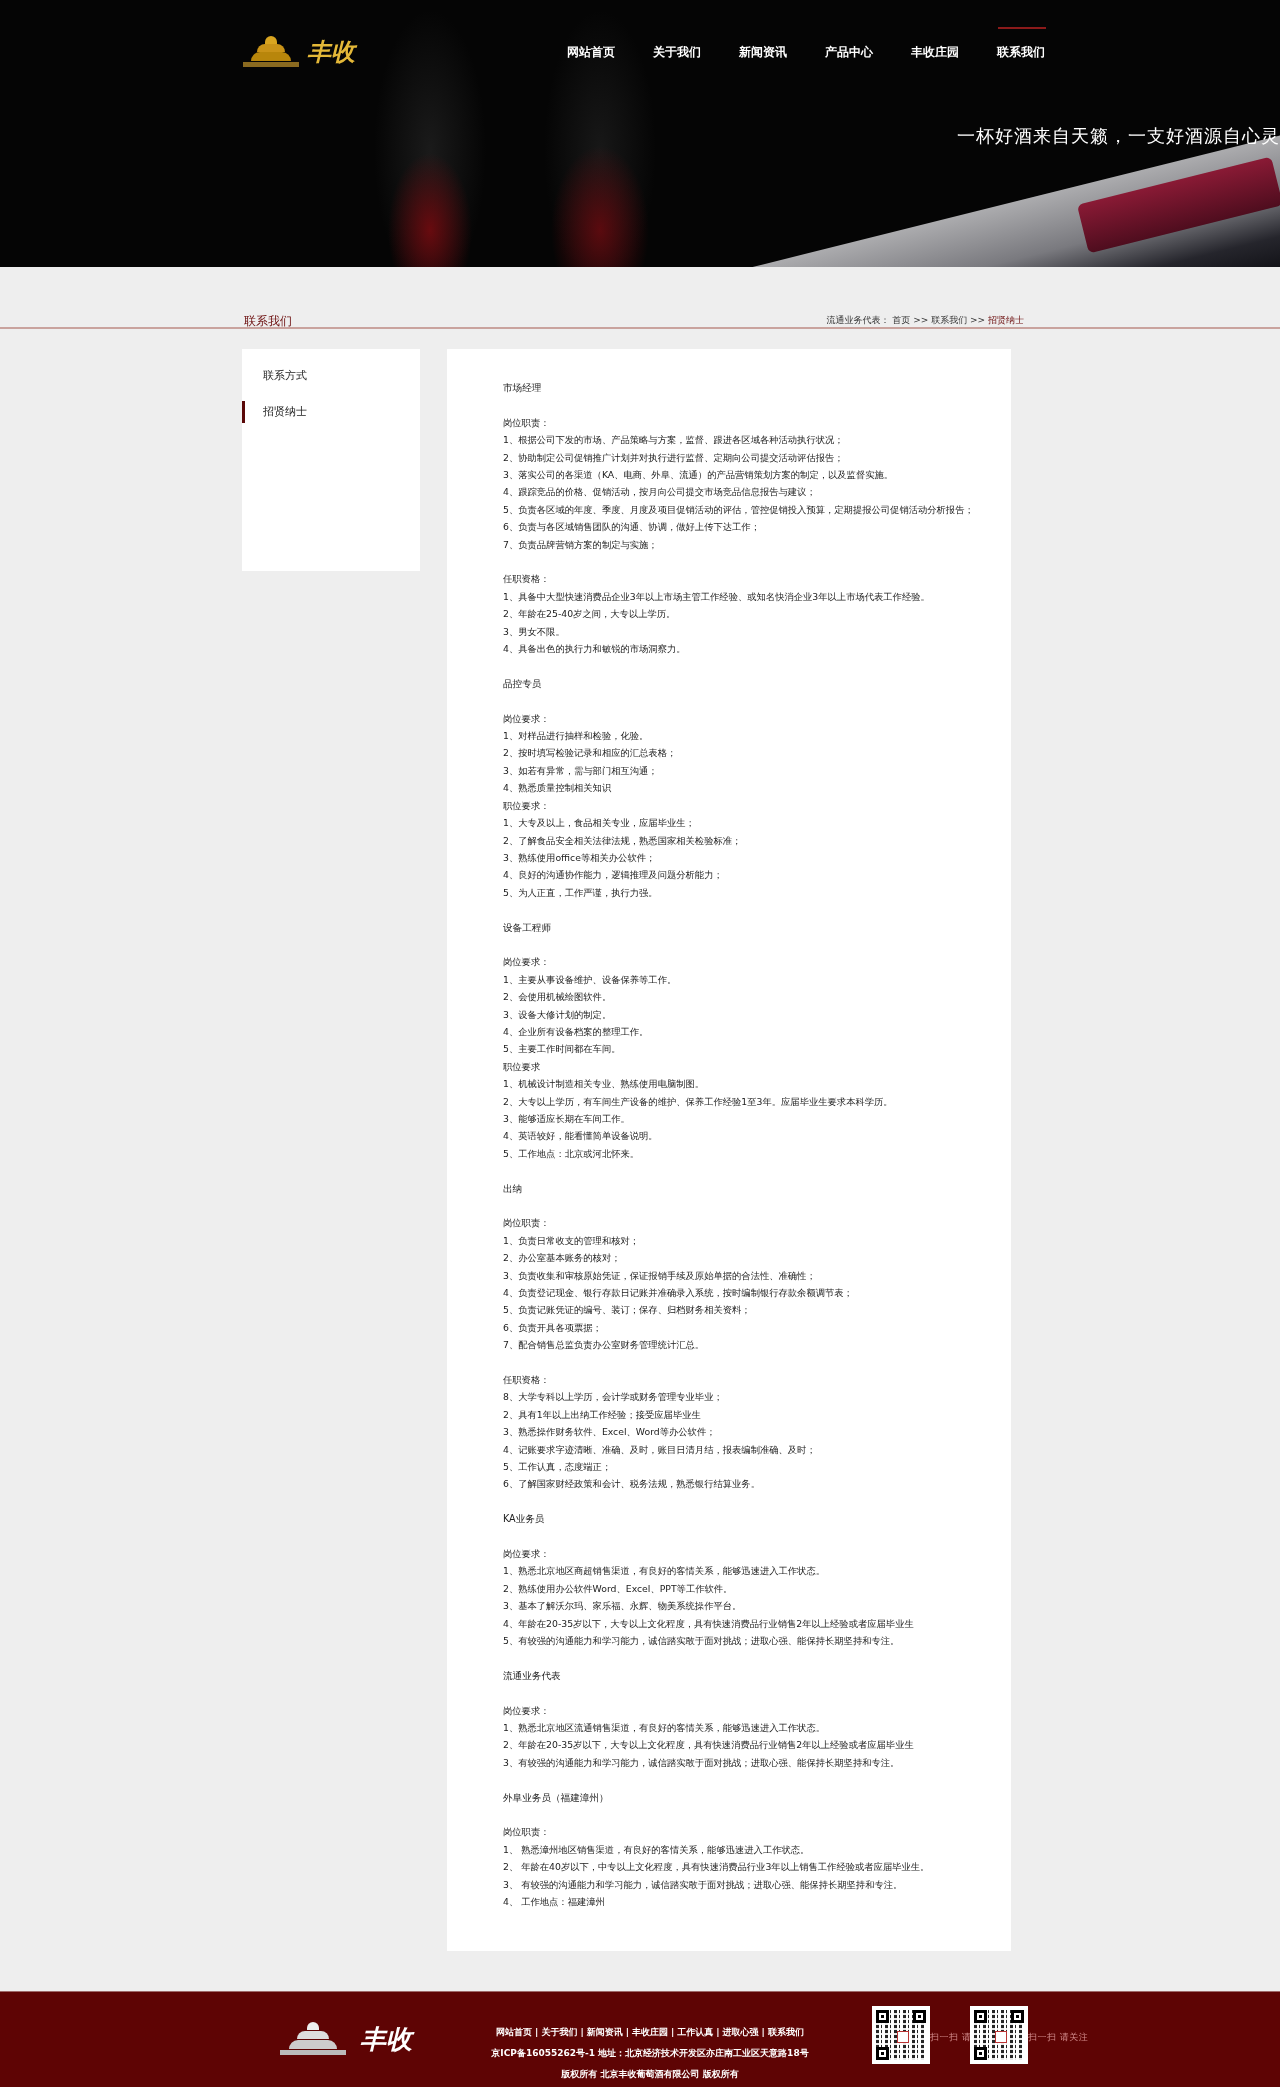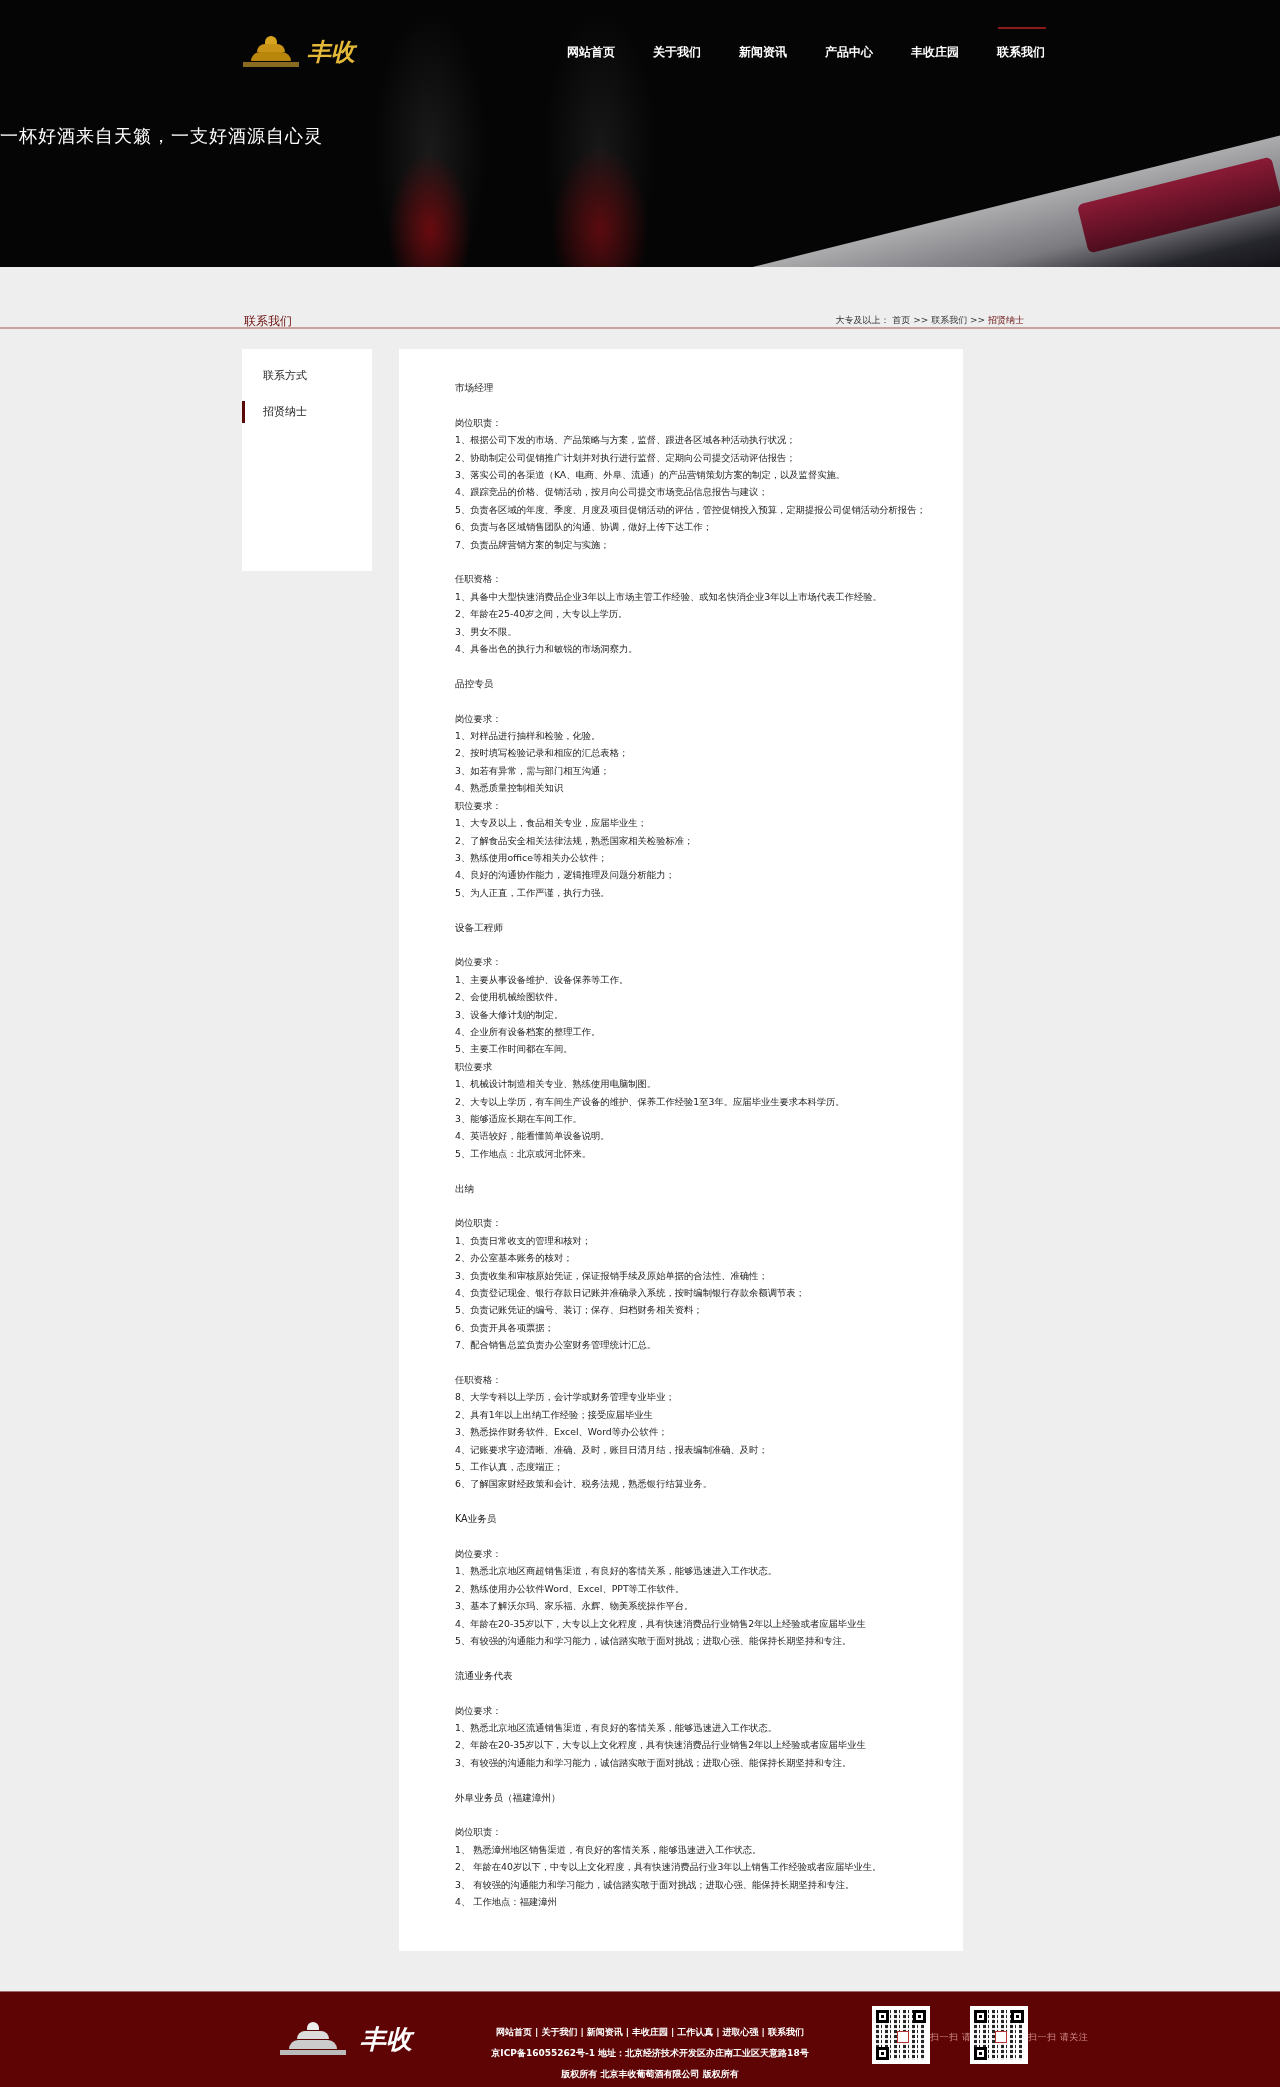--- a/index.html
+++ b/index.html
@@ -66,21 +66,21 @@
     display: flex; gap: 0;
   }
   .nav-item {
     font-size: 12px; color: #fff; width: 86px; text-align: center;
     position: relative; cursor: pointer; font-weight: bold;
   }
   .nav-item.active::before {
     content: ""; position: absolute; top: -17px; left: 20px; width: 48px; height: 2px; background: #8b1a1a;
   }
   .hero-text {
-    position: absolute; left: 0; right: 0; top: 124px; text-align: left; color: #fff;
+    position: absolute; left: 0; right: 0; top: 124px; text-align: right; color: #fff;
   }
   .hero-title { font-size: 18px; letter-spacing: 1px; }
   .hero-sub {
     font-family: "Liberation Serif", serif; font-size: 12px; line-height: 21px; margin-top: 6px;
     width: 260px; margin-left: auto; margin-right: auto;
   }
   
   .section-bar {
     margin-top: 42px;
     height: 20px;
@@ -95,21 +95,21 @@
     position: absolute; right: 256px; top: 5px;
     font-size: 9px; color: #333;
   }
   .breadcrumb .current { color: #6b0d0d; }
   
   .main {
     width: 785px; margin: 20px auto 0; margin-left: 242px;
     display: flex; gap: 27px; align-items: flex-start;
   }
   .sidebar {
-    width: 130px; height: 222px; background: #fff; padding-top: 8px;
+    width: 178px; height: 222px; background: #fff; padding-top: 8px;
   }
   .side-item {
     font-size: 11px; color: #222; padding: 9px 0 9px 21px; position: relative; cursor: pointer;
     height: 36px; display: flex; align-items: center;
   }
   .side-item.active::before {
     content: ""; position: absolute; left: 0; top: 8px; width: 3px; height: 22px; background: #5a0707;
   }
   .content {
     width: 564px; background: #fff; padding: 30px 56px 40px 56px;
@@ -193,21 +193,21 @@
   </div>
 
   <div class="hero-text">
     <div class="hero-title">一杯好酒来自天籁，一支好酒源自心灵</div>
   </div>
 </div>
 
 <div class="section-bar">
   <div class="section-title">联系我们</div>
   <div class="breadcrumb">
-    <span>大专及以上：</span>
+    <span>流通业务代表：</span>
     <span>首页</span>
     <span>&gt;&gt;</span>
     <span>联系我们</span>
     <span>&gt;&gt;</span>
     <span class="current">招贤纳士</span>
   </div>
 </div>
 
 <div class="main">
   <aside class="sidebar">

